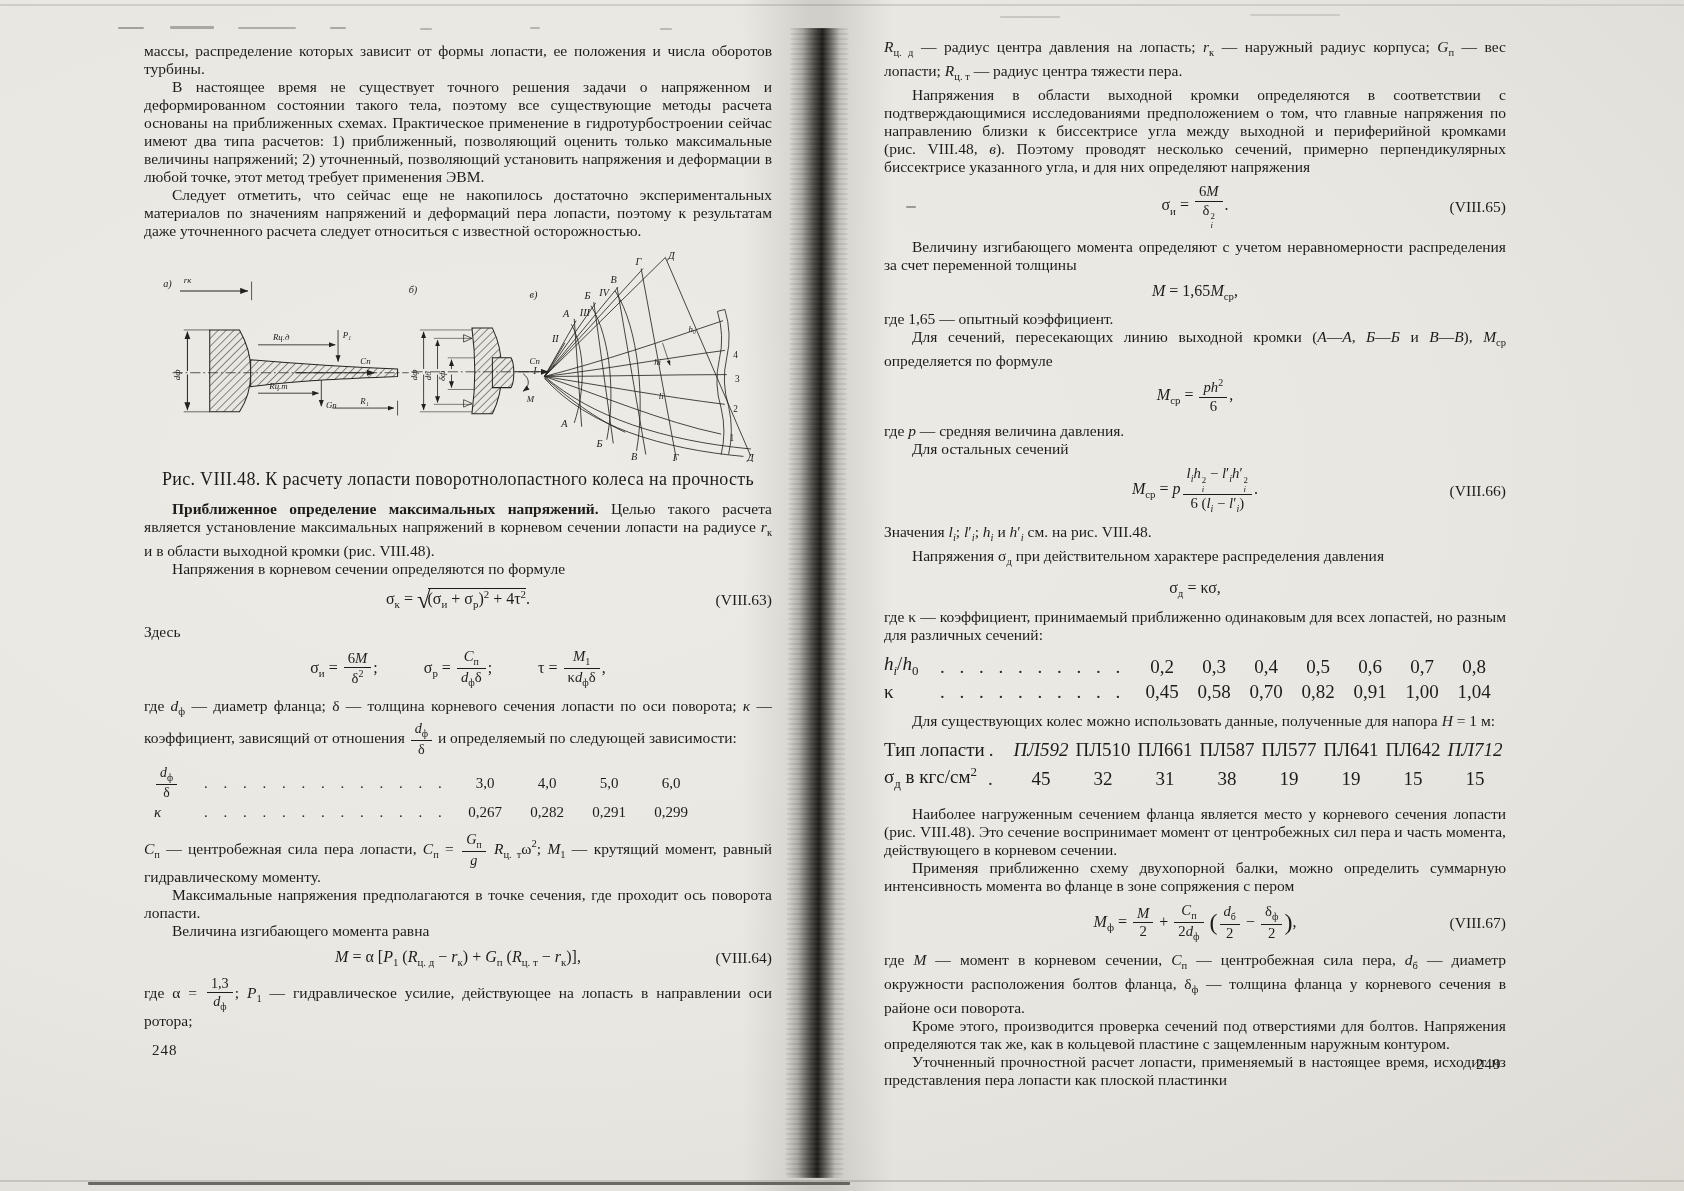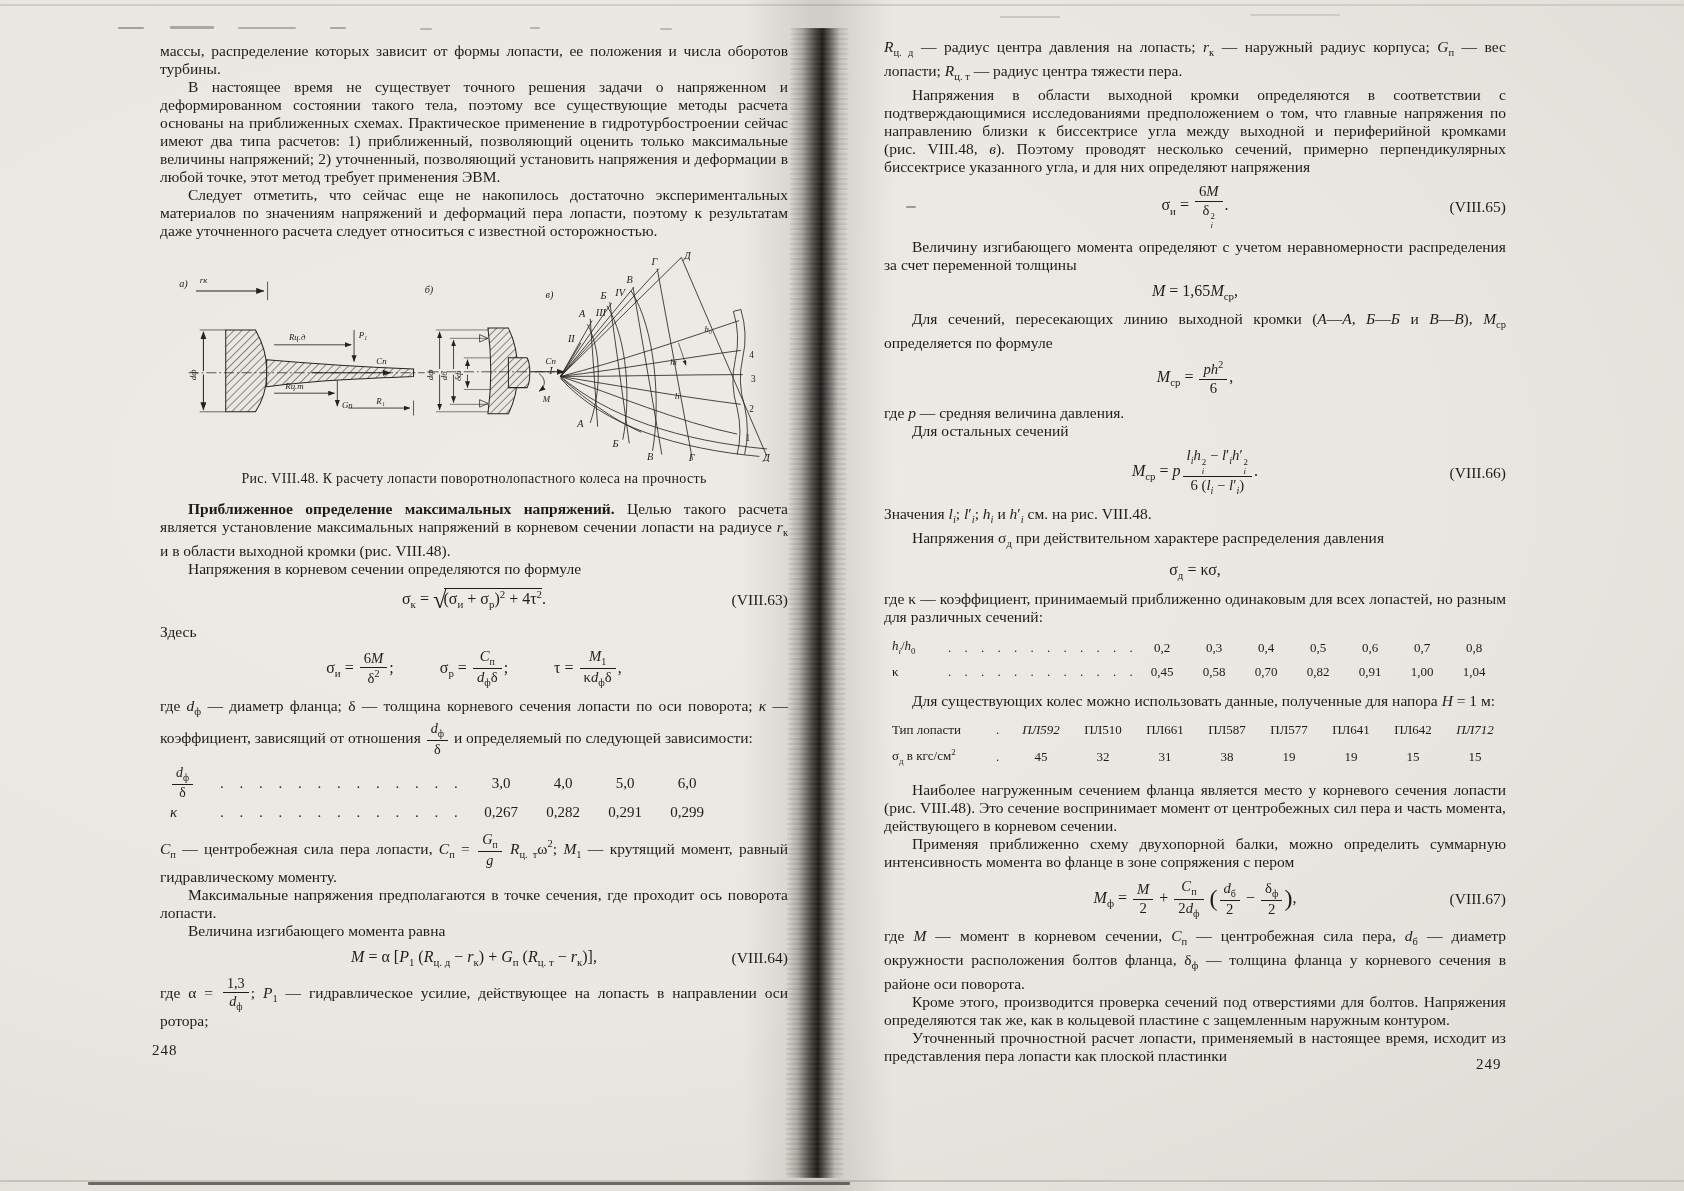--- a/index.html
+++ b/index.html
@@ -31,21 +31,21 @@
     position:absolute;left:788px;top:28px;width:58px;height:1150px;
     background:repeating-linear-gradient(180deg, rgba(0,0,0,.12) 0 2px, rgba(255,255,255,.05) 2px 5px);
     opacity:.5;transform:rotate(.25deg);
   }
   .gutter-halo{
     position:absolute;left:742px;top:0;width:150px;height:1191px;
     background:linear-gradient(90deg, rgba(60,58,50,0), rgba(60,58,50,.14) 45%, rgba(60,58,50,.14) 60%, rgba(60,58,50,0));
   }
   
   .page{position:absolute;font-size:15.5px;line-height:18px;text-align:justify}
-  .page-left{left:160px;top:42px;width:628px}
+  .page-left{left:144px;top:42px;width:628px}
   .page-right{left:884px;top:38px;width:622px}
   .para{margin:0;text-indent:0}
   .para.ind{text-indent:28px}
   .pagenum{position:absolute;font-size:15px;letter-spacing:1px}
   .pn-left{left:152px;top:1042px}
   .pn-right{left:1476px;top:1056px}
   
   .eqrow{position:relative;text-align:center;margin:8px 0;font-size:16px;line-height:1.15}
   .eqc{display:inline-block}
   .eqnum{position:absolute;right:0;top:50%;transform:translateY(-50%);font-size:15.5px}
@@ -54,29 +54,29 @@
   .frac .d{display:block;padding:1px 4px 0}
   .rt{font-size:1.55em;font-style:normal;vertical-align:-0.18em;margin-right:-3px}
   .ovl{border-top:1.2px solid #1d1c1a;padding-top:1px}
   .gap{display:inline-block;width:46px}
   .bp{font-size:1.5em;vertical-align:-0.12em}
   .ss{display:inline-flex;flex-direction:column;align-items:flex-start;font-size:.6em;line-height:1;vertical-align:-.5em;margin-left:1px}
   .ss span{display:block}
   sub,sup{font-size:.68em}
   
   .leadgrp{margin:9px 0 9px 10px;font-size:15px}
-  .leadgrp.small{font-size:13px;margin-left:8px}
+  .leadgrp.small{font-size:19px;margin-left:0}
   .lead-row{display:flex;align-items:center;line-height:22px}
   .ll{flex:0 0 auto}
   .dots{flex:1 1 auto;overflow:hidden;white-space:nowrap;letter-spacing:6px;color:#2c2b28;margin:0 4px}
   .leadgrp.small .dots{letter-spacing:5px}
   .val{flex:0 0 auto;text-align:center}
   
   #figure-holder{margin:10px 0 2px;text-align:center}
-  .figcap{text-align:center;font-size:14px;letter-spacing:.3px;margin:4px 0 12px;text-indent:0}
+  .figcap{text-align:center;font-size:18px;letter-spacing:.3px;margin:4px 0 12px;text-indent:0}
   svg text{font-family:"Liberation Serif","DejaVu Serif",serif}
   .fl{font-style:italic;font-size:11px;fill:#1d1c1a}
   .fs{font-style:italic;font-size:9.5px;fill:#1d1c1a}
   .fn{font-style:normal;font-size:10px;fill:#1d1c1a}
 </style>
 </head>
 <body>
 
 <div class="sheet"></div>
 
@@ -282,20 +282,21 @@
       <p class="para ind">Напряжения в области выходной кромки определяются в соответствии с подтверждающимися исследованиями предположением о том, что главные напряжения по направлению близки к биссектрисе угла между выходной и периферийной кромками (рис.&nbsp;VIII.48,&nbsp;<i>в</i>). Поэтому проводят несколько сечений, примерно перпендикулярных биссектрисе указанного угла, и для них определяют напряжения</p>
       <div class="eqrow"><span class="eqc">σ<sub>и</sub> = <span class="frac">
             <span class="n">6<i>M</i></span>
             <span class="d">δ<span class="ss">
                 <span>2</span>
                 <span><i>i</i></span>
               </span></span>
           </span>.</span><span class="eqnum">(VIII.65)</span></div>
       <p class="para ind">Величину изгибающего момента определяют с учетом неравномерности распределения за счет переменной толщины</p>
       <div class="eqrow"><span class="eqc"><i>M</i> = 1,65<i>M</i><sub>ср</sub>,</span></div>
+      <p class="para">где 1,65 — опытный коэффициент.</p>
       <p class="para ind">Для сечений, пересекающих линию выходной кромки (<i>А</i>—<i>А</i>, <i>Б</i>—<i>Б</i> и <i>В</i>—<i>В</i>), <i>M</i><sub>ср</sub> определяется по формуле</p>
       <div class="eqrow"><span class="eqc"><i>M</i><sub>ср</sub> = <span class="frac">
             <span class="n"><i>ph</i><sup>2</sup></span>
             <span class="d">6</span>
           </span>,</span></div>
       <p class="para">где <i>p</i> — средняя величина давления.</p>
       <p class="para ind">Для остальных сечений</p>
       <div class="eqrow"><span class="eqc"><i>M</i><sub>ср</sub> = <i>p</i><span class="frac">
             <span class="n"><i>l</i><sub><i>i</i></sub><i>h</i><span class="ss">
                 <span>2</span>

